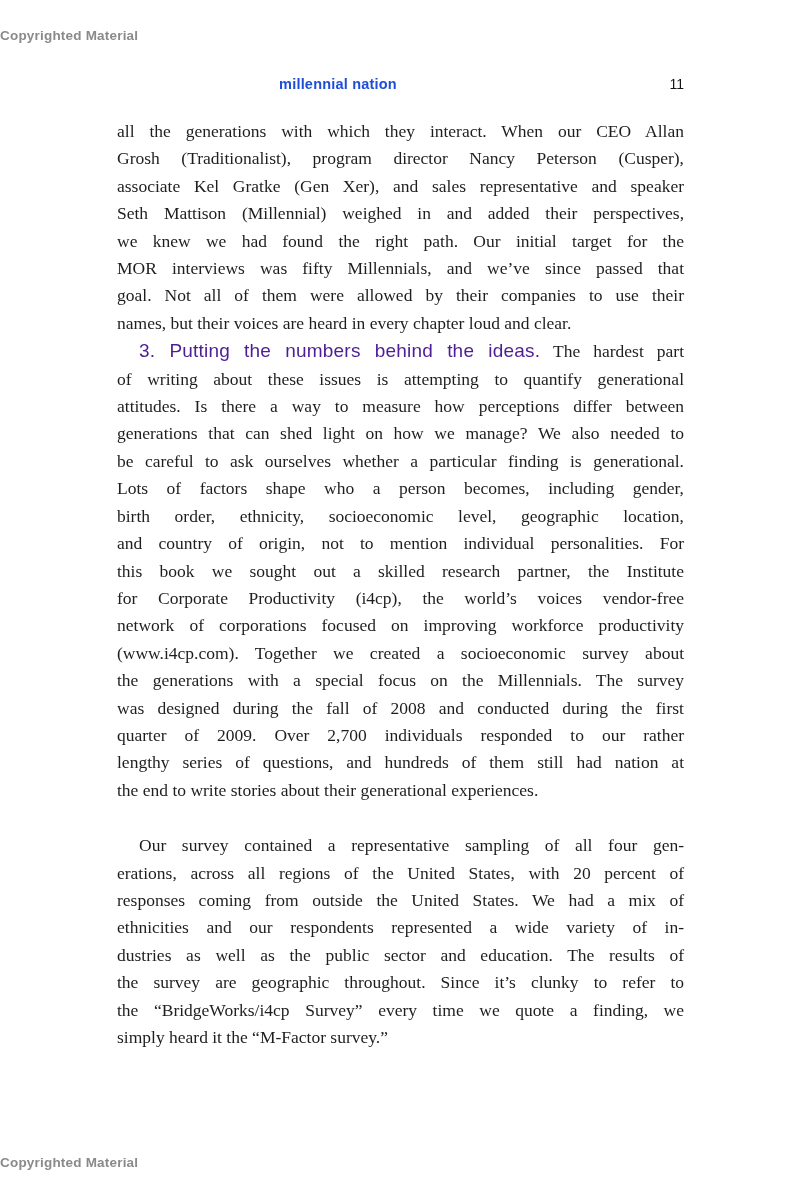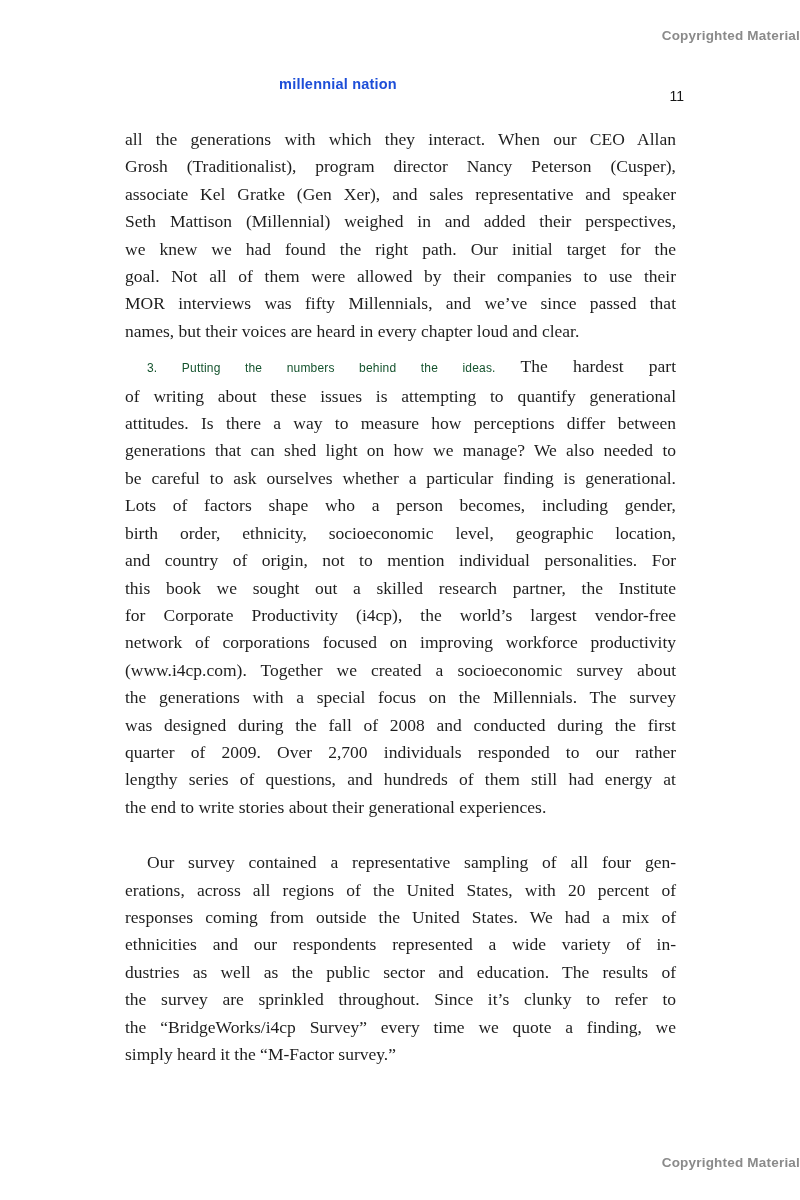--- a/index.html
+++ b/index.html
@@ -9,21 +9,21 @@
     position: relative;
     font-family: "Liberation Serif", serif;
     overflow: hidden;
   }
   .page {
     position: absolute; inset: 0;
     background: #ffffff;
   }
   .copyright-band {
     position: absolute; left: 0; width: 800px;
-    text-align: right;
+    text-align: left;
     font-family: "Liberation Sans", sans-serif;
     font-weight: bold;
     font-size: 13.5px;
     color: #8a8a8a;
     letter-spacing: 0.2px;
   }
   .copyright-top { top: 28px; }
   .copyright-bottom { top: 1155px; }
   .running-head-row {
     position: absolute; top: 76px; left: 0; width: 800px; height: 18px;
@@ -31,49 +31,49 @@
   .running-head {
     position: absolute; left: 0; width: 676px;
     text-align: center;
     font-family: "Liberation Sans", sans-serif;
     font-weight: bold;
     font-size: 14.5px;
     color: #1d4ed8;
     letter-spacing: 0.2px;
   }
   .page-number {
-    position: absolute; right: 116px; top: 12px;
+    position: absolute; right: 116px; top: 0;
     font-family: "Liberation Sans", sans-serif;
     font-weight: normal;
     font-size: 14px;
     color: #161616;
   }
   .body-col {
     position: absolute;
     left: 117px; top: 118px; width: 567px;
     font-size: 17.5px;
     line-height: 27.4px;
     color: #1e1e1e;
   }
-  .para { margin: 8px; }
+  .para { margin: 0; }
   .para-gap { margin-top: 28px; }
   .ln {
     text-align: justify;
     text-align-last: justify;
     white-space: normal;
   }
   .ln-last {
     text-align: center;
     text-align-last: left;
   }
   .indent { text-indent: 22px; }
   .runin {
     font-family: "Liberation Sans", sans-serif;
-    font-size: 12px;
-    color: #14532d;
+    font-size: 19px;
+    color: #4c1d95;
     letter-spacing: 0.2px;
   }
 </style>
 </head>
 <body>
 
 <div class="page">
 
   <div class="copyright-band copyright-top">Copyrighted Material</div>
 
@@ -83,55 +83,55 @@
   </div>
 
   <div class="body-col">
 
     <div class="para">
       <div class="ln">all the generations with which they interact. When our CEO Allan</div>
       <div class="ln">Grosh (Traditionalist), program director Nancy Peterson (Cusper),</div>
       <div class="ln">associate Kel Gratke (Gen Xer), and sales representative and speaker</div>
       <div class="ln">Seth Mattison (Millennial) weighed in and added their perspectives,</div>
       <div class="ln">we knew we had found the right path. Our initial target for the</div>
+      <div class="ln">MOR interviews was fifty Millennials, and we’ve since passed that</div>
       <div class="ln">goal. Not all of them were allowed by their companies to use their</div>
-      <div class="ln">MOR interviews was fifty Millennials, and we’ve since passed that</div>
       <div class="ln ln-last">names, but their voices are heard in every chapter loud and clear.</div>
     </div>
 
     <div class="para">
       <div class="ln indent">
         <span class="runin">3. Putting the numbers behind the ideas.</span>
         <span>The hardest part</span>
       </div>
       <div class="ln">of writing about these issues is attempting to quantify generational</div>
       <div class="ln">attitudes. Is there a way to measure how perceptions differ between</div>
       <div class="ln">generations that can shed light on how we manage? We also needed to</div>
       <div class="ln">be careful to ask ourselves whether a particular finding is generational.</div>
       <div class="ln">Lots of factors shape who a person becomes, including gender,</div>
       <div class="ln">birth order, ethnicity, socioeconomic level, geographic location,</div>
       <div class="ln">and country of origin, not to mention individual personalities. For</div>
       <div class="ln">this book we sought out a skilled research partner, the Institute</div>
-      <div class="ln">for Corporate Productivity (i4cp), the world’s largest vendor-free</div>
+      <div class="ln">for Corporate Productivity (i4cp), the world’s voices vendor-free</div>
       <div class="ln">network of corporations focused on improving workforce productivity</div>
       <div class="ln">(www.i4cp.com). Together we created a socioeconomic survey about</div>
       <div class="ln">the generations with a special focus on the Millennials. The survey</div>
       <div class="ln">was designed during the fall of 2008 and conducted during the first</div>
       <div class="ln">quarter of 2009. Over 2,700 individuals responded to our rather</div>
-      <div class="ln">lengthy series of questions, and hundreds of them still had energy at</div>
+      <div class="ln">lengthy series of questions, and hundreds of them still had nation at</div>
       <div class="ln ln-last">the end to write stories about their generational experiences.</div>
     </div>
 
     <div class="para para-gap">
       <div class="ln indent">Our survey contained a representative sampling of all four gen-</div>
       <div class="ln">erations, across all regions of the United States, with 20 percent of</div>
       <div class="ln">responses coming from outside the United States. We had a mix of</div>
       <div class="ln">ethnicities and our respondents represented a wide variety of in-</div>
       <div class="ln">dustries as well as the public sector and education. The results of</div>
-      <div class="ln">the survey are sprinkled throughout. Since it’s clunky to refer to</div>
+      <div class="ln">the survey are geographic throughout. Since it’s clunky to refer to</div>
       <div class="ln">the “BridgeWorks/i4cp Survey” every time we quote a finding, we</div>
       <div class="ln ln-last">simply heard it the “M-Factor survey.”</div>
     </div>
 
   </div>
 
   <div class="copyright-band copyright-bottom">Copyrighted Material</div>
 
 </div>
 

